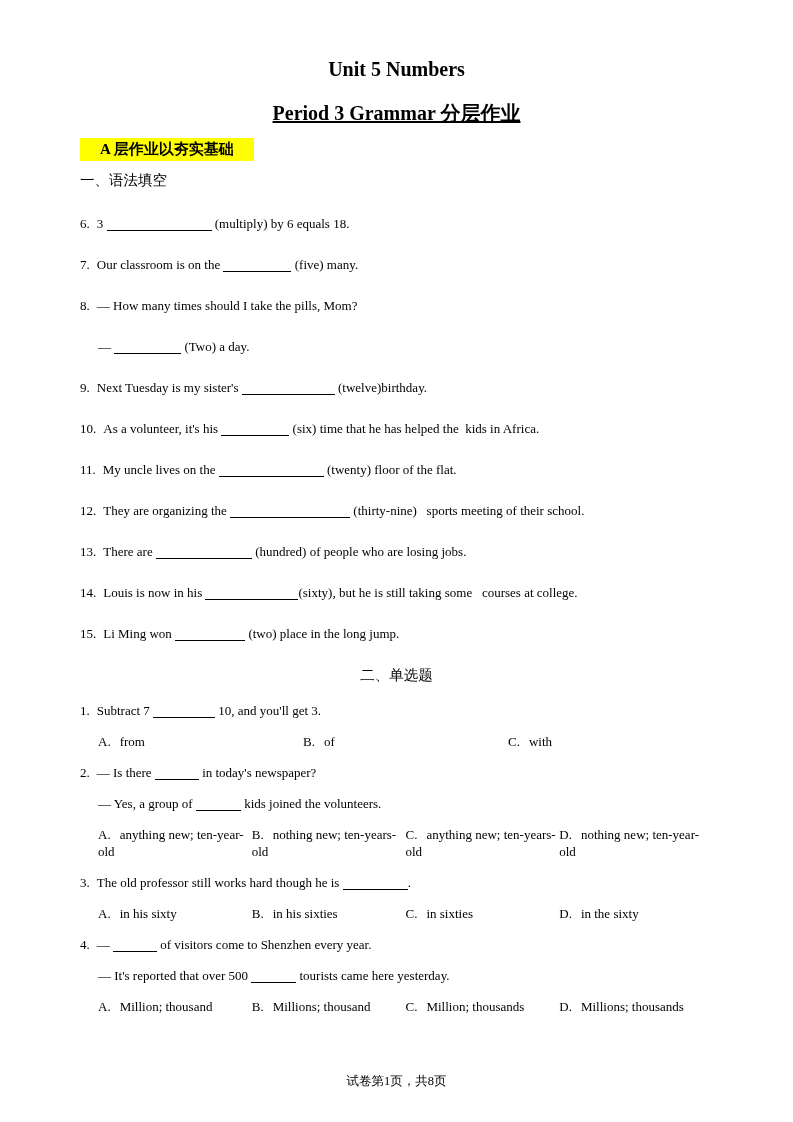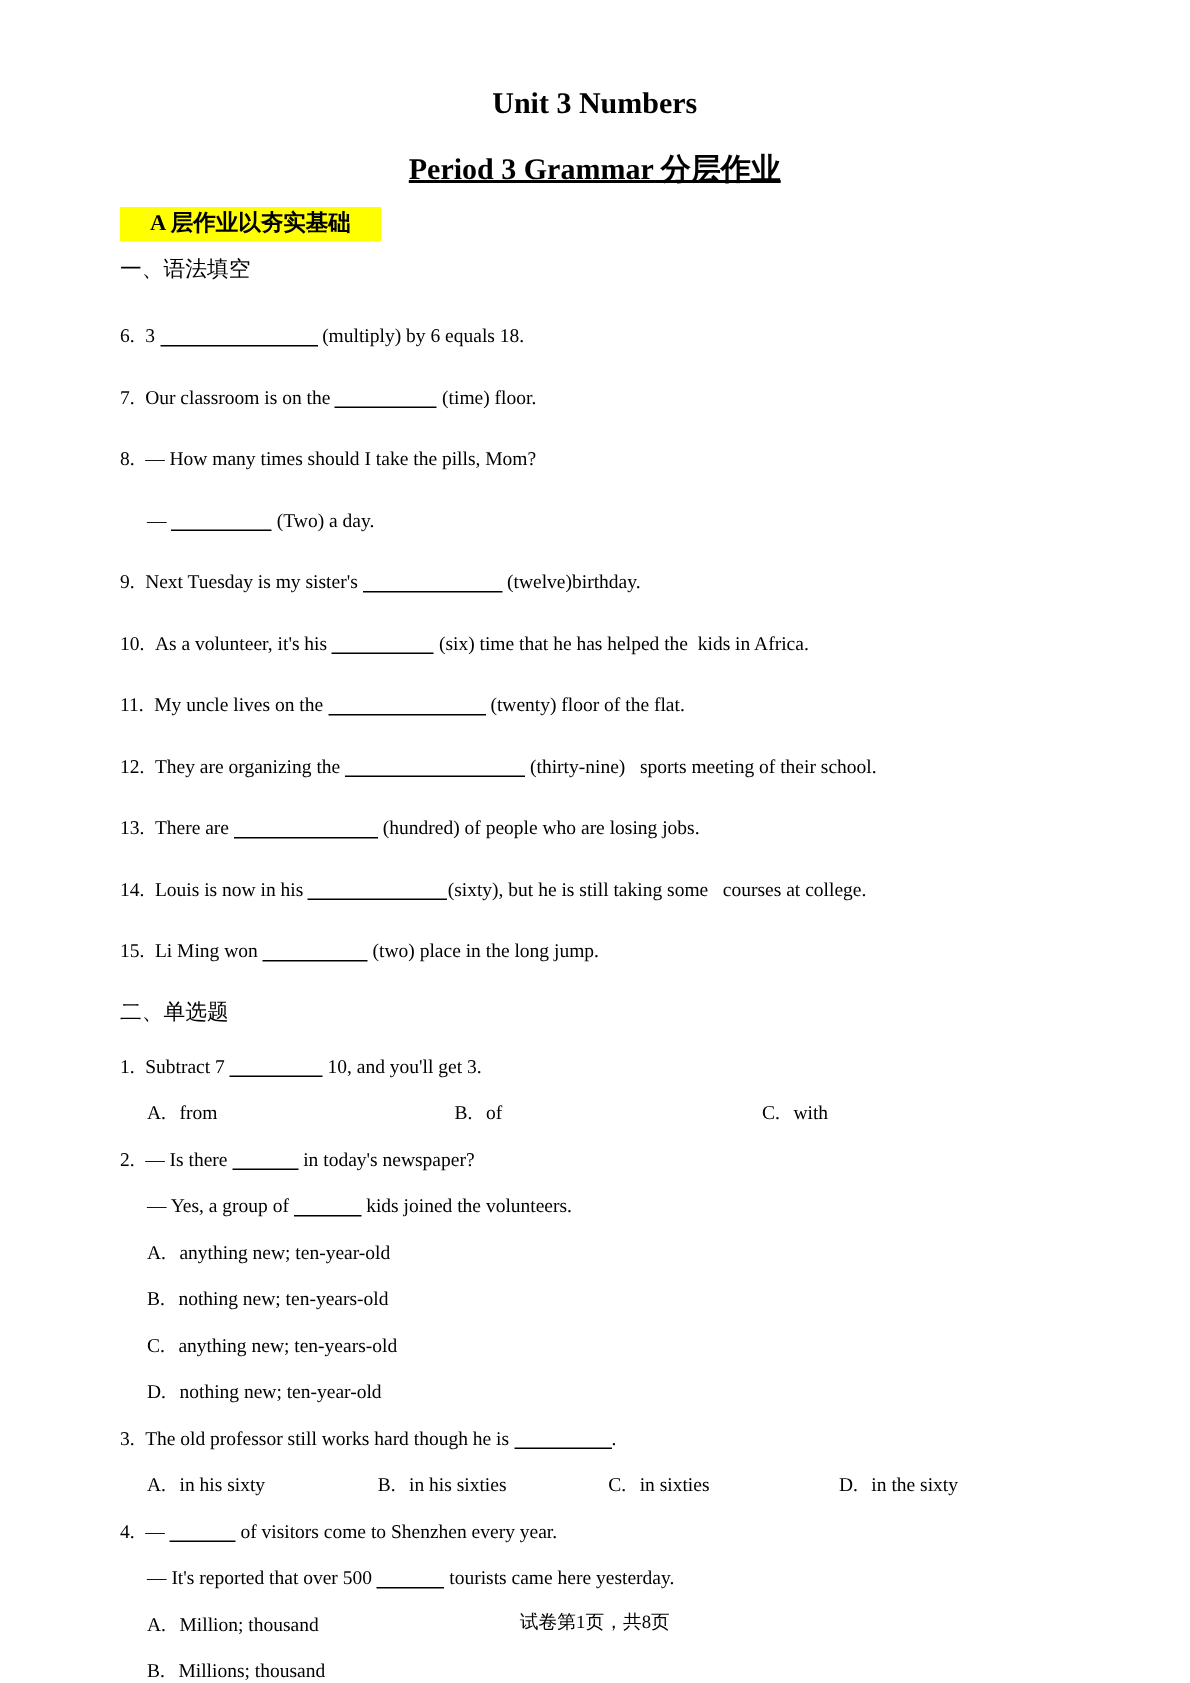--- a/index.html
+++ b/index.html
@@ -38,68 +38,68 @@
     font-weight: bold;
     line-height: 21px;
     padding: 1px 20px;
   }
   .sec-heading {
     font-size: 14.5px;
     font-weight: normal;
     line-height: 18px;
     margin: 0 0 26px 0;
   }
-  #sec2-heading { margin-top: 16px; margin-bottom: 18px; }
+  #sec2-heading { margin-top: 16px; margin-bottom: 18px; text-align: center; }
   .qline {
     line-height: 17px;
     margin-bottom: 24px;
     white-space: pre-wrap;
   }
   #sec2-questions .qline { margin-bottom: 14px; }
   .qline .qnum { margin-right: 7px; }
   .qline.cont { padding-left: 18px; }
   .blank {
     display: inline-block;
     border-bottom: 1px solid #000000;
     height: 14px;
     margin-bottom: -3px;
   }
   .options {
     display: grid;
     margin: 0 0 14px 18px;
     row-gap: 14px;
     line-height: 17px;
   }
-  .options.cols2 { grid-template-columns: repeat(1, 1fr); }
+  .options.cols2 { grid-template-columns: repeat(4, 1fr); }
   .options.cols3 { grid-template-columns: repeat(3, 1fr); }
   .options.cols4 { grid-template-columns: repeat(4, 1fr); }
   .optlabel { margin-right: 9px; }
   .footer {
     position: absolute;
     left: 0; right: 0;
     bottom: 32px;
     text-align: center;
     font-size: 12.5px;
   }
 </style>
 </head>
 <body>
 
 <div class="page">
-  <h1 class="doc-title">Unit 3 Numbers</h1>
+  <h1 class="doc-title">Unit 5 Numbers</h1>
   <h1 class="doc-subtitle">Period 3 Grammar 分层作业</h1>
 
   <div class="level-banner-wrap">
     <span class="level-banner" id="level-banner" style="background: rgb(255, 255, 0);">A 层作业以夯实基础</span>
   </div>
 
   <div class="sec-heading">一、语法填空</div>
   <div id="sec1-questions">
       <div class="qline"><span class="qnum">6.</span><span>3 </span><span class="blank" style="width: 105px;"></span><span> (multiply) by 6 equals 18.</span></div>
-      <div class="qline"><span class="qnum">7.</span><span>Our classroom is on the </span><span class="blank" style="width: 68px;"></span><span> (time) floor.</span></div>
+      <div class="qline"><span class="qnum">7.</span><span>Our classroom is on the </span><span class="blank" style="width: 68px;"></span><span> (five) many.</span></div>
       <div class="qline"><span class="qnum">8.</span><span>— How many times should I take the pills, Mom?</span></div>
       <div class="qline cont"><span>— </span><span class="blank" style="width: 67px;"></span><span> (Two) a day.</span></div>
       <div class="qline"><span class="qnum">9.</span><span>Next Tuesday is my sister's </span><span class="blank" style="width: 93px;"></span><span> (twelve)birthday.</span></div>
       <div class="qline"><span class="qnum">10.</span><span>As a volunteer, it's his </span><span class="blank" style="width: 68px;"></span><span> (six) time that he has helped the  kids in Africa.</span></div>
       <div class="qline"><span class="qnum">11.</span><span>My uncle lives on the </span><span class="blank" style="width: 105px;"></span><span> (twenty) floor of the flat.</span></div>
       <div class="qline"><span class="qnum">12.</span><span>They are organizing the </span><span class="blank" style="width: 120px;"></span><span> (thirty-nine)   sports meeting of their school.</span></div>
       <div class="qline"><span class="qnum">13.</span><span>There are </span><span class="blank" style="width: 96px;"></span><span> (hundred) of people who are losing jobs.</span></div>
       <div class="qline"><span class="qnum">14.</span><span>Louis is now in his </span><span class="blank" style="width: 93px;"></span><span>(sixty), but he is still taking some   courses at college.</span></div>
       <div class="qline"><span class="qnum">15.</span><span>Li Ming won </span><span class="blank" style="width: 70px;"></span><span> (two) place in the long jump.</span></div>
     </div>

